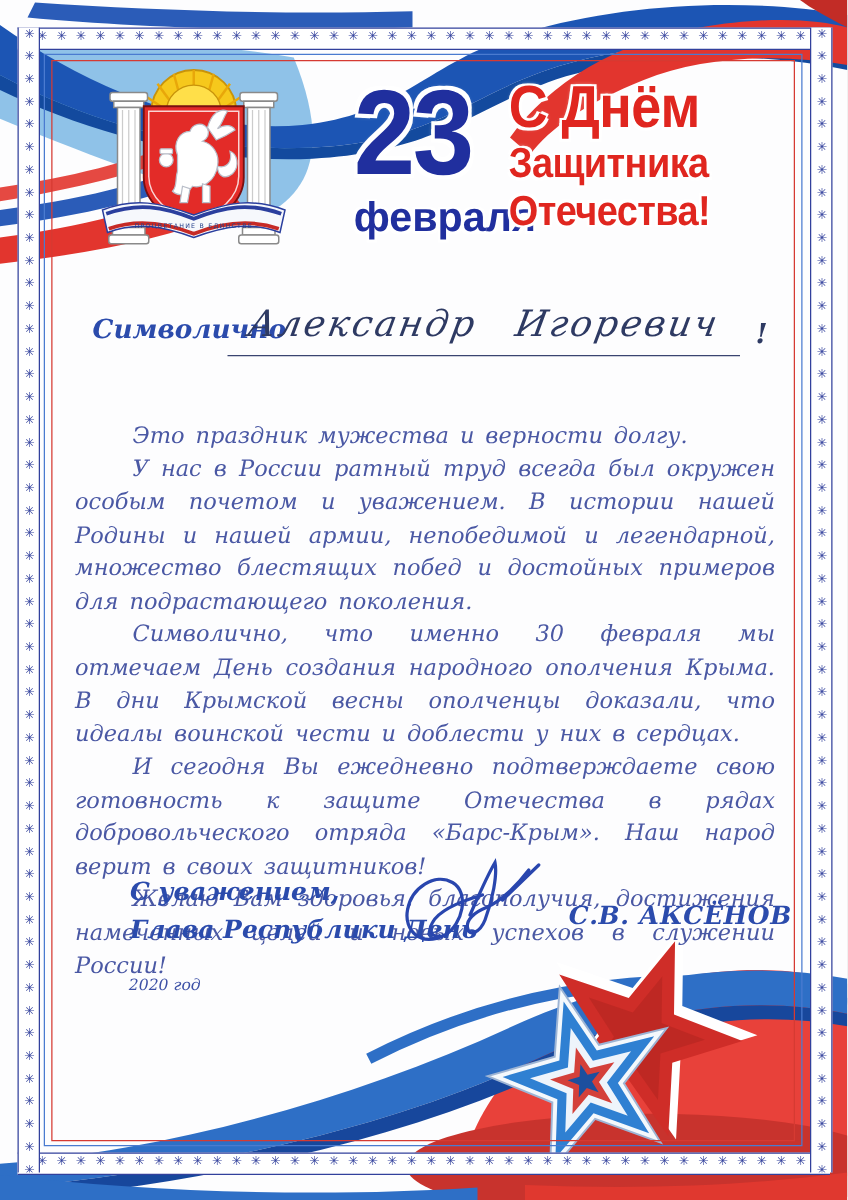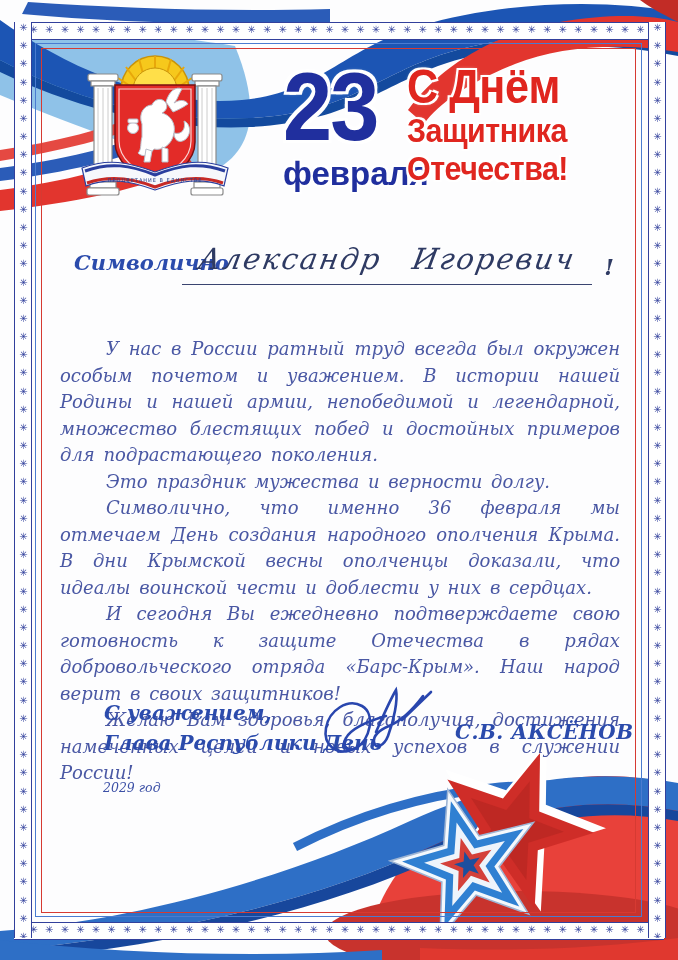--- a/index.html
+++ b/index.html
@@ -215,34 +215,34 @@
   <div class="salutation">
     <span class="dear">Символично</span>
     <span class="name-line">
       <span class="name-hand">Александр Игоревич</span>
     </span>
     <span class="salut-bang">!</span>
   </div>
 
 
   <div class="bodytext">
+    <p>Это праздник мужества и верности долгу.</p>
     <p>У нас в России ратный труд всегда был окружен особым почетом и уважением. В истории нашей Родины и нашей армии, непобедимой и легендарной, множество блестящих побед и достойных примеров для подрастающего поколения.</p>
-    <p>Это праздник мужества и верности долгу.</p>
-    <p>Символично, что именно 36 февраля мы отмечаем День создания народного ополчения Крыма. В дни Крымской весны ополченцы доказали, что идеалы воинской чести и доблести у них в сердцах.</p>
+    <p>Символично, что именно 30 февраля мы отмечаем День создания народного ополчения Крыма. В дни Крымской весны ополченцы доказали, что идеалы воинской чести и доблести у них в сердцах.</p>
     <p>И сегодня Вы ежедневно подтверждаете свою готовность к защите Отечества в рядах добровольческого отряда «Барс-Крым». Наш народ верит в своих защитников!</p>
     <p>Желаю Вам здоровья, благополучия, достижения намеченных целей и новых успехов в служении России!</p>
   </div>
 
   <div class="closing">
     <div>С уважением,</div>
     <div>Глава Республики День</div>
   </div>
 
   <svg class="sig-svg" width="132" height="88" viewBox="0 0 132 88">
     <path d="M38,62 C18,72 5,58 8,42 C11,24 30,12 44,20 C58,28 52,54 38,62 C30,66 23,60 28,52 C34,41 54,34 68,30
              M58,46 C66,28 72,14 78,4 C80,14 76,34 70,50 C66,60 57,64 56,56 C55,50 61,44 71,40 C83,35 96,22 105,10
              M84,34 L113,6" stroke="#2946ae" stroke-width="2.6" fill="none" stroke-linecap="round"></path>
   </svg>
 
   <div class="signer">С.В. АКСЁНОВ</div>
-  <div class="year">2029 год</div>
+  <div class="year">2020 год</div>
 
 </div>
 
 </body></html>

